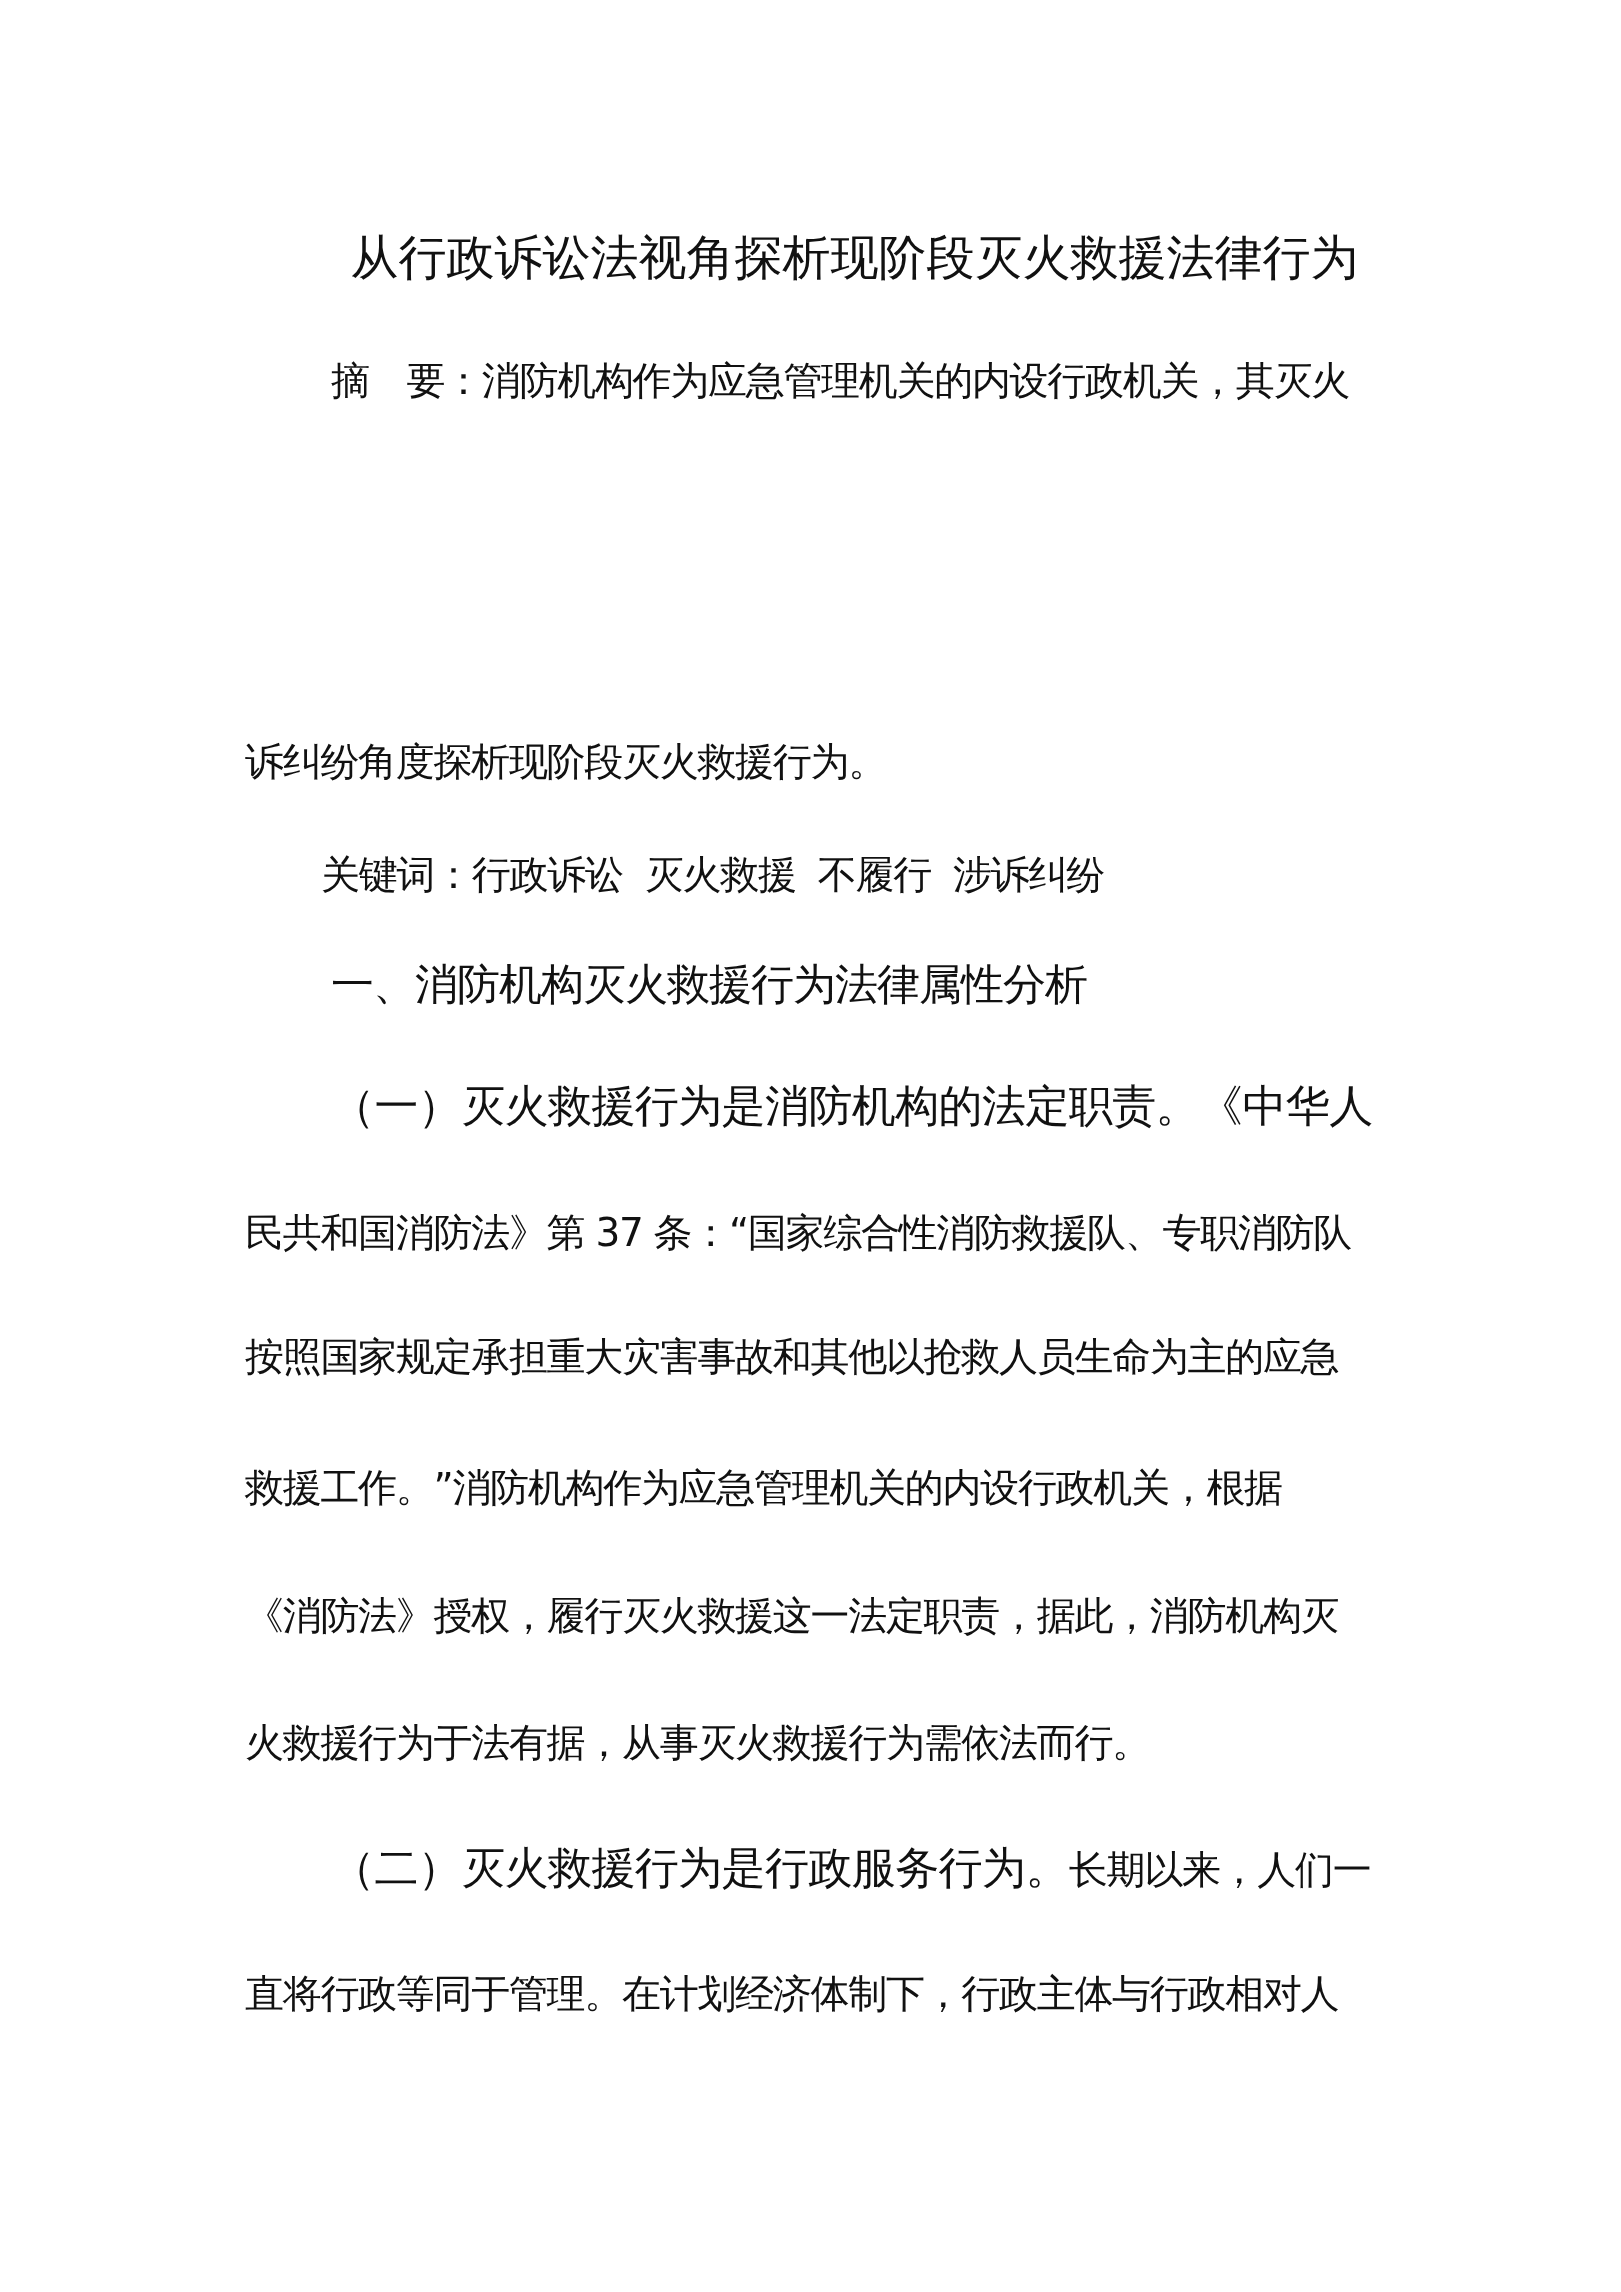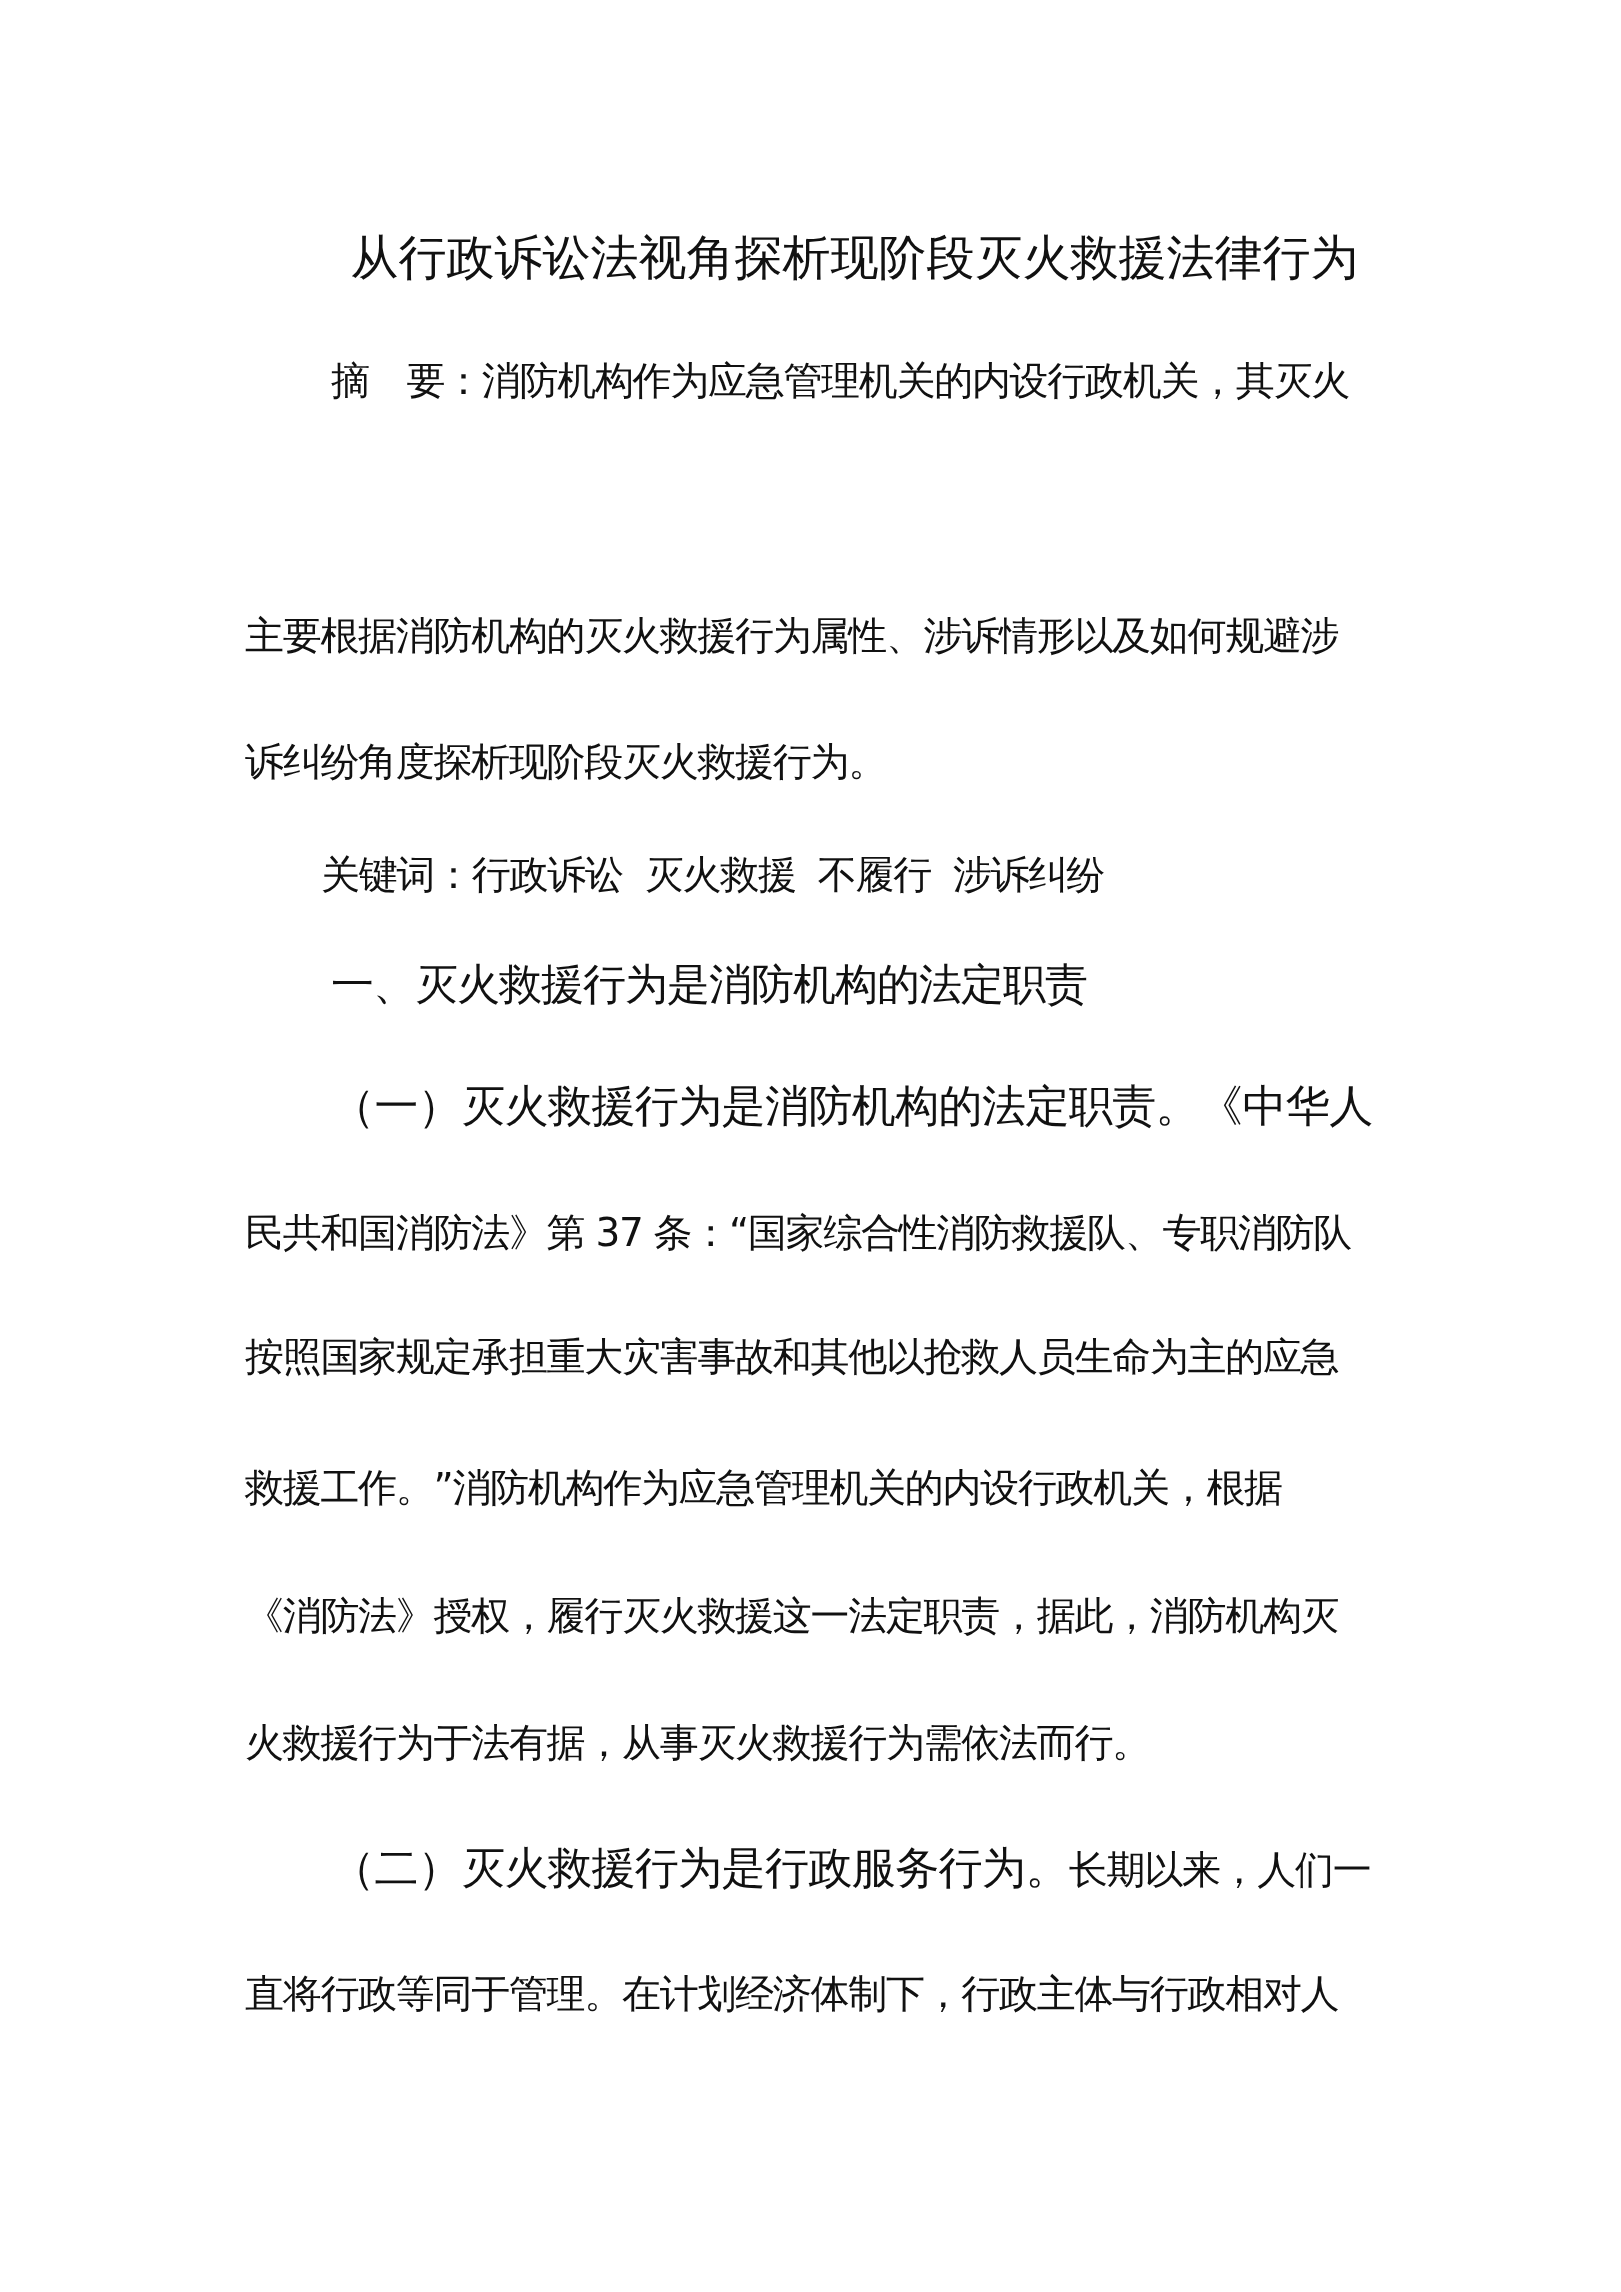--- a/index.html
+++ b/index.html
@@ -15,28 +15,27 @@
 </head>
 <body>
 
 <div class="page">
 
   <div class="line title">从行政诉讼法视角探析现阶段灭火救援法律行为</div>
 
   <div class="line body" style="left:331px; top:361px;">
     <span>摘　要：</span><span>消防机构作为应急管理机关的内设行政机关，其灭火</span>
   </div>
-  <div class="line body" style="left:245px; top:616px;">主要根据消防机构的灭火救援行为属性、涉诉情形以及如何规避涉</div>
   <div class="line body" style="left:245px; top:742px;">诉纠纷角度探析现阶段灭火救援行为。</div>
 
   <div class="line body" style="left:321px; top:855px;">
     <span>关键词：</span><span style="white-space:pre;">行政诉讼  灭火救援  不履行  涉诉纠纷</span>
   </div>
 
-  <div class="line heading" style="left:331px; top:963px;">一、灭火救援行为是消防机构的法定职责</div>
+  <div class="line heading" style="left:331px; top:963px;">一、消防机构灭火救援行为法律属性分析</div>
 
   <div class="line body" style="left:331px; top:1084px;">
     <span class="sub">（一）灭火救援行为是消防机构的法定职责。</span><span class="sub">《中华人</span>
   </div>
   <div class="line body" style="left:245px; top:1213px;">民共和国消防法》第 37 条：“国家综合性消防救援队、专职消防队</div>
   <div class="line body" style="left:245px; top:1341px;font-family:Liberation Mono, monospace;">按照国家规定承担重大灾害事故和其他以抢救人员生命为主的应急</div>
   <div class="line body" style="left:245px; top:1468px;">救援工作。”消防机构作为应急管理机关的内设行政机关，根据</div>
   <div class="line body" style="left:245px; top:1596px;">《消防法》授权，履行灭火救援这一法定职责，据此，消防机构灭</div>
   <div class="line body" style="left:245px; top:1723px;">火救援行为于法有据，从事灭火救援行为需依法而行。</div>
 

